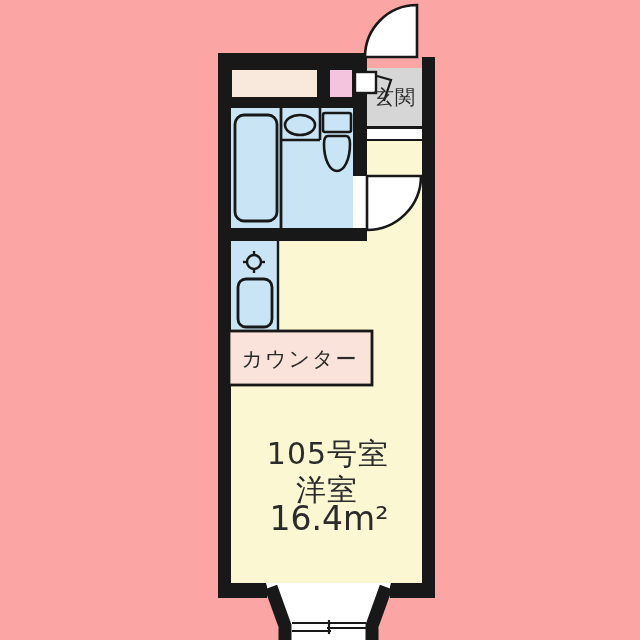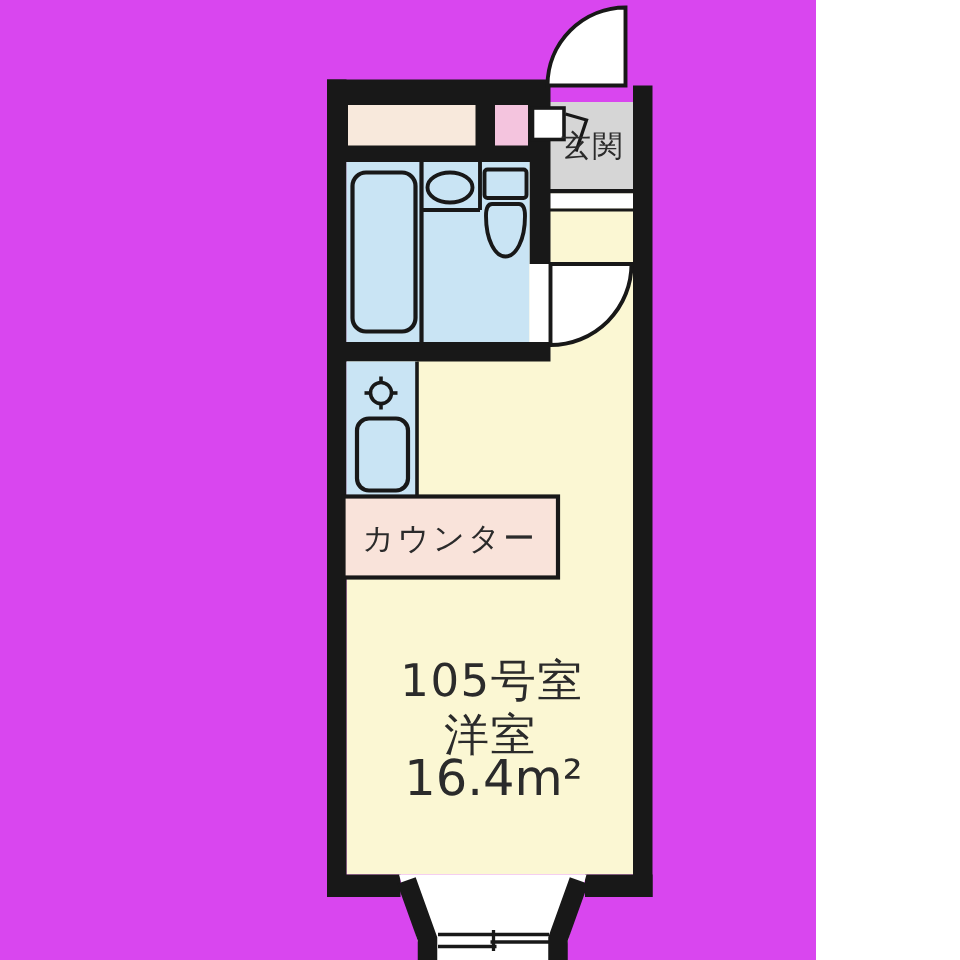--- a/index.html
+++ b/index.html
@@ -5,23 +5,23 @@
   html, body {
     margin: 0;
     padding: 0;
     width: 640px;
     height: 640px;
     background: #ffffff;
     font-family: "DejaVu Sans", "Liberation Sans", sans-serif;
   }
   .stage {
     position: relative;
-    width: 544px;
+    width: 640px;
     height: 640px;
-    background: #d946ef;
+    background: #fca5a5;
     overflow: hidden;
   }
   svg { display: block; }
   text {
     fill: #2b2b2b;
     font-family: "DejaVu Sans", "Liberation Sans", sans-serif;
   }
   .label-entrance  { font-size: 20px; letter-spacing: 1px; }
   .label-counter   { font-size: 21px; letter-spacing: 2px; }
   .label-unit      { font-size: 30px; letter-spacing: 1px; }

